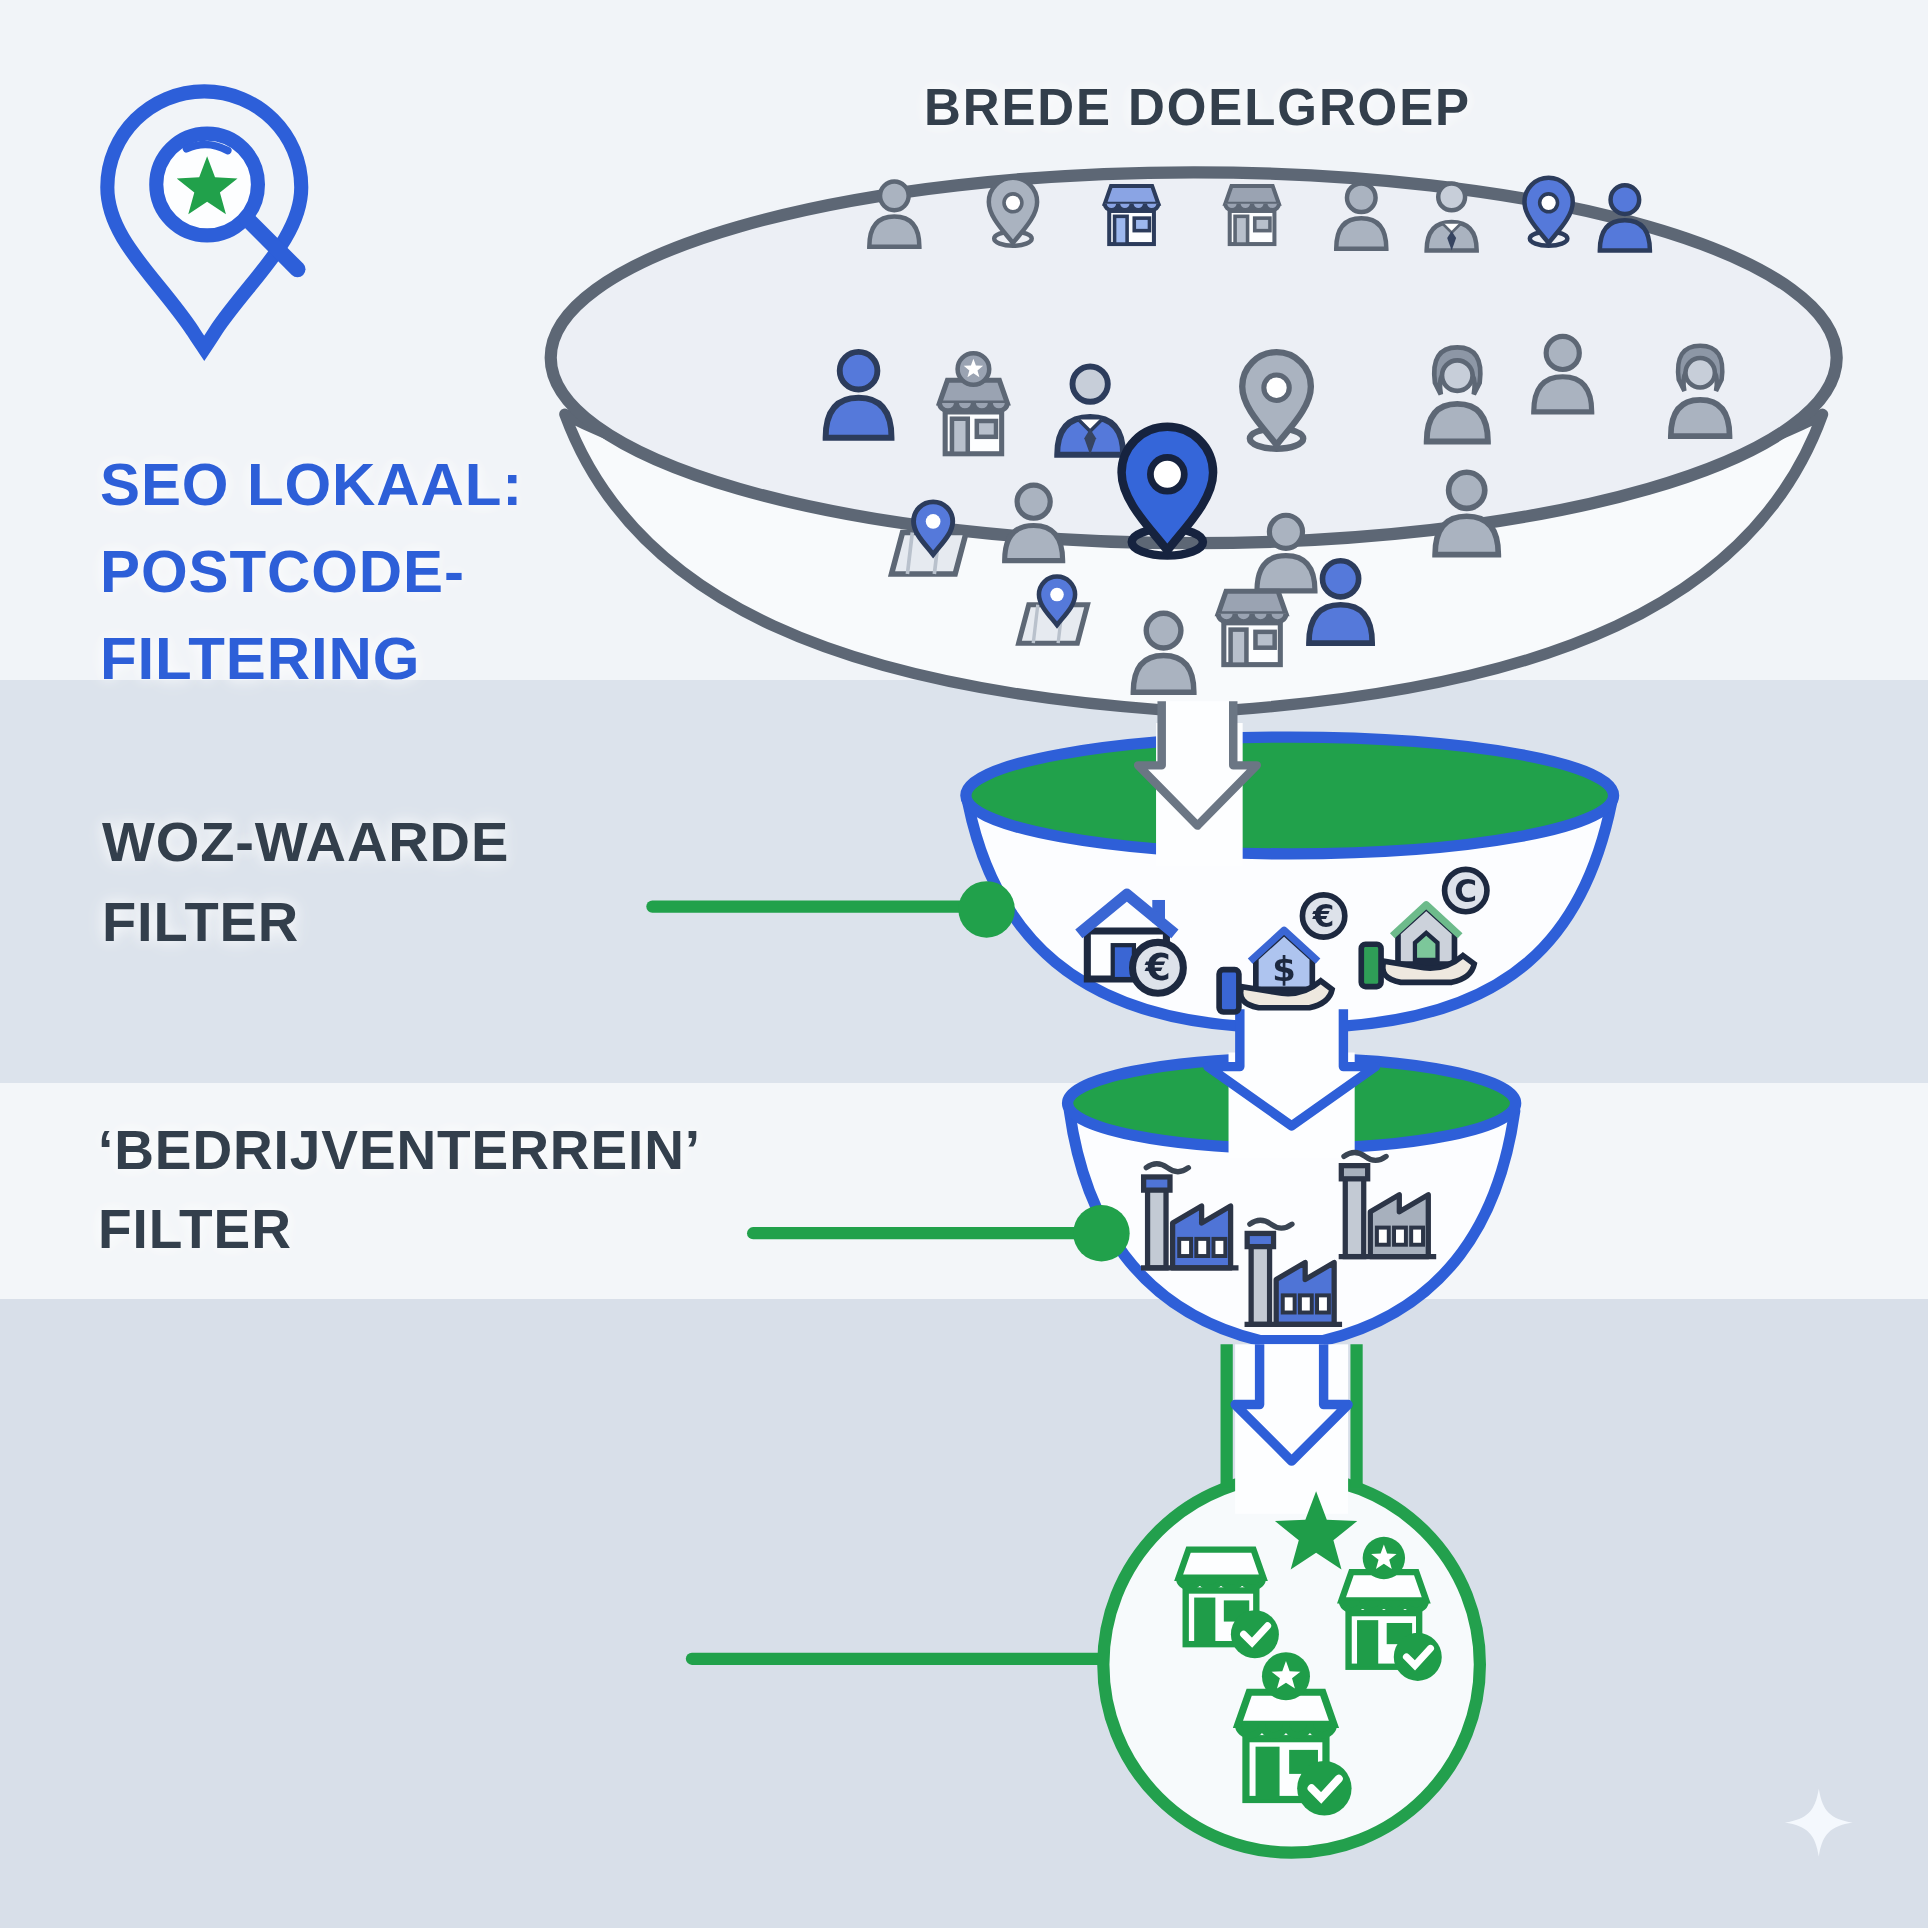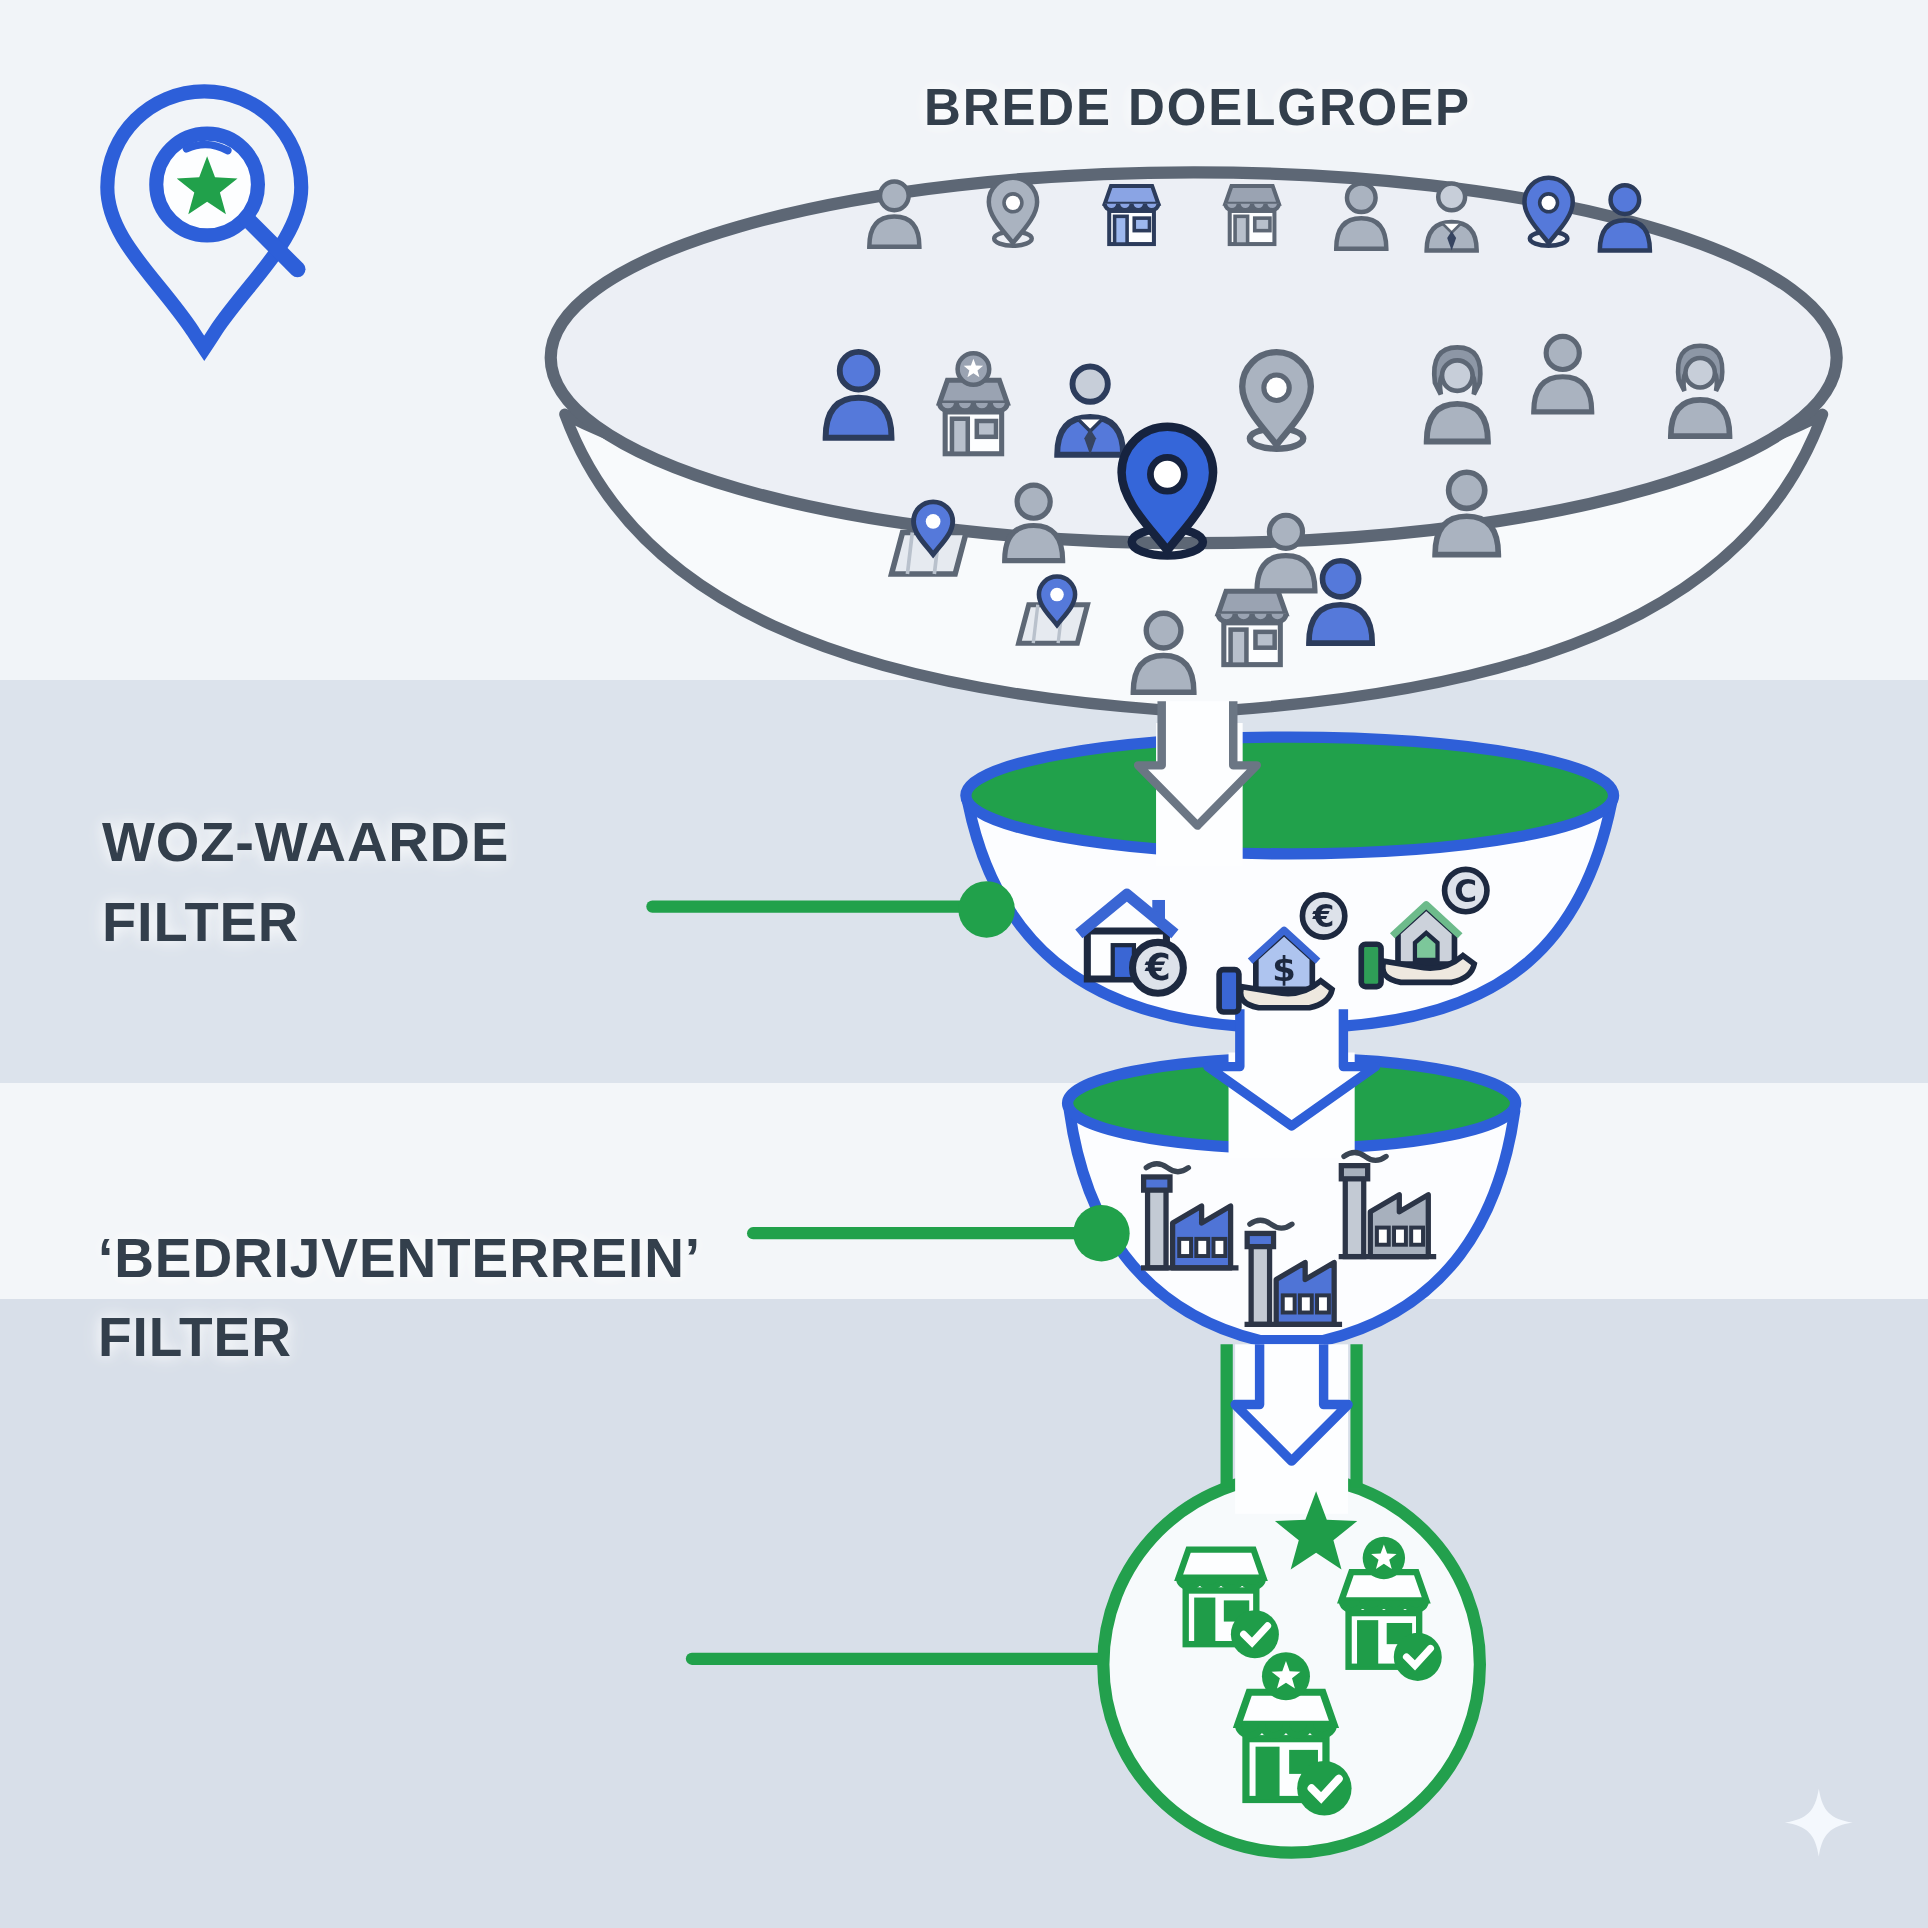--- a/index.html
+++ b/index.html
@@ -15,36 +15,39 @@
     text-shadow:0 0 13px rgba(255,255,255,.85),0 0 24.5px rgba(255,255,255,.6);
   }
   .brand-title{
     left:100px;top:441px;font-size:60px;line-height:1.45;color:var(--blue,#2d5fd8);
   }
   .funnel-title{
     left:896px;top:75px;width:603px;text-align:center;
     font-size:51px;line-height:1.3;letter-spacing:1.9px;
   }
   .lbl-woz{left:102px;top:802px;font-size:56px;line-height:1.43;}
-  .lbl-bedrijf{left:98px;top:1219px;font-size:55px;line-height:1.43;}
+  .lbl-bedrijf{left:98px;top:1111px;font-size:55px;line-height:1.43;}
   .lbl-leads{left:102px;top:1577px;font-size:56px;line-height:1.43;}
   svg{position:absolute;left:0;top:0;}
 </style>
 </head>
 <body>
 
 <div class="canvas" style="--blue: #2d5fd8; --dark: #333f4c;">
 
   <div id="bands">
       <div class="band" style="top: 0px; height: 680px; background: rgb(241, 244, 248);"></div>
       <div class="band" style="top: 680px; height: 403px; background: rgb(220, 227, 236);"></div>
       <div class="band" style="top: 1083px; height: 217px; background: rgb(243, 246, 249);"></div>
       <div class="band" style="top: 1299px; height: 629px; background: rgb(216, 223, 233);"></div>
     </div>
 
+  <div class="label brand-title">SEO LOKAAL:
+POSTCODE-
+FILTERING</div>
   <div class="label funnel-title">BREDE DOELGROEP</div>
   <div class="label lbl-woz">WOZ-WAARDE
 FILTER</div>
   <div class="label lbl-bedrijf">‘BEDRIJVENTERREIN’
 FILTER</div>
 
   <svg id="diagram" width="1928" height="1928" viewBox="0 0 2048 2048">
 
     <g>
       <path d="M600 440 C675 645 905 730 1234 754 L1310 754 C1635 730 1862 645 1936 440 C1640 594 896 594 600 440 Z" fill="#f8fafc" stroke="#5d6775" stroke-width="12" stroke-linejoin="round"></path>

